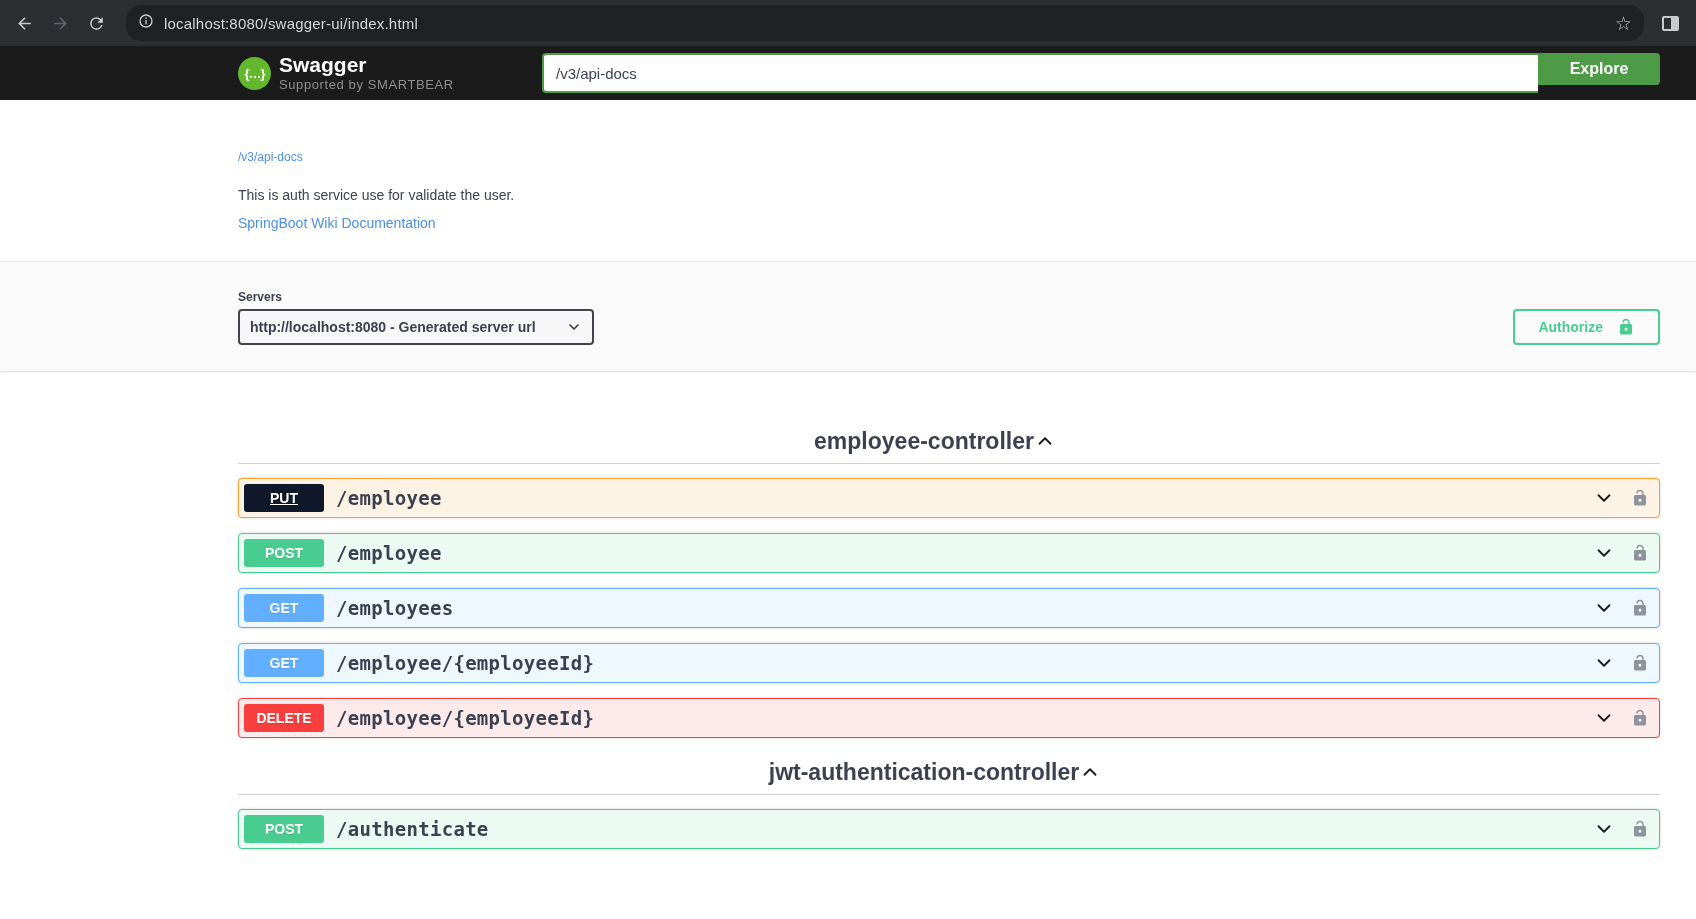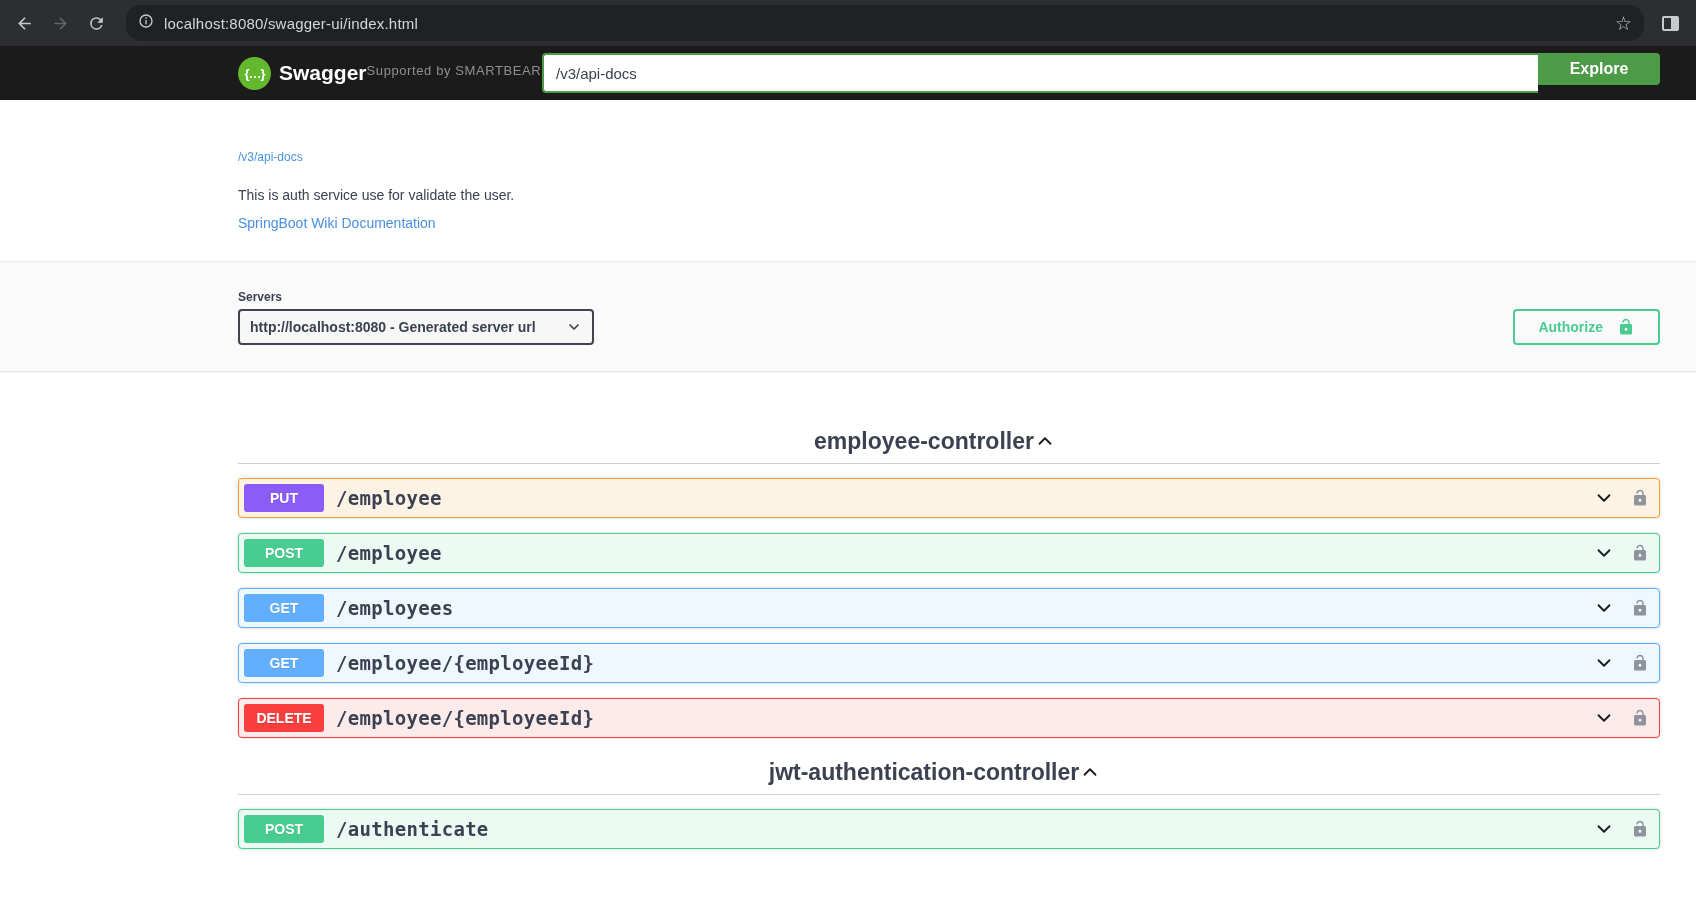--- a/index.html
+++ b/index.html
@@ -26,21 +26,21 @@
     width: 6px; background: #c8cacd; }
 
   
   .topbar { height: 54px; background: #1b1b1b; display: flex; align-items: center; }
   .wrapper { padding-left: 238px; padding-right: 36px; width: 100%; }
   .topbar-inner { display: flex; align-items: center; }
   .logo { display: flex; align-items: center; }
   .logo-circle { width: 33px; height: 33px; border-radius: 50%; background: #64b82e; color: #fff;
     display: flex; align-items: center; justify-content: center; font-size: 13px; font-weight: bold;
     letter-spacing: -1px; }
-  .logo-texts { margin-left: 8px; display: flex; flex-direction: row; }
+  .logo-texts { margin-left: 8px; display: flex; flex-direction: column; }
   .logo-title { color: #ffffff; font-size: 21px; font-weight: 600; line-height: 22px; }
   .logo-sub { color: #8f8f8f; font-size: 13px; letter-spacing: .6px; margin-top: 1px; }
   .search-group { margin-left: auto; display: flex; width: 1118px; }
   .search-input { flex: 1; height: 40px; border: 2px solid #4e9b47; border-right: none;
     border-radius: 4px 0 0 4px; outline: none; font-size: 15px; color: #3b4151;
     padding: 0 12px; font-family: "Liberation Sans", sans-serif; background: #fff; }
   .explore-btn { width: 122px; height: 32px; border: none; background: #4e9b47; color: #fff;
     font-size: 16px; font-weight: bold; border-radius: 0 4px 4px 0; cursor: pointer;
     font-family: "Liberation Sans", sans-serif; }
 
@@ -178,21 +178,21 @@
     <div class="section-header">
       <h3 class="section-title">employee-controller</h3>
       <span class="section-chevron">
         <svg width="22" height="22" viewBox="0 0 24 24" fill="none" stroke="#1b1b1b" stroke-width="2" stroke-linecap="round" stroke-linejoin="round">
               <polyline points="6 15 12 9 18 15"></polyline>
             </svg>
       </span>
     </div>
     <div class="ops">
   <div class="opblock" style="border-color: rgb(252, 161, 48); background: rgb(253, 243, 228);">
-    <span class="method-badge" style="background: #8b5cf6; line-height: 28px;">PUT</span>
+    <span class="method-badge" style="background: #0f172a; line-height: 28px; text-decoration: underline;">PUT</span>
     <span class="op-path">/employee</span>
     <span class="op-spacer"></span>
     <span class="row-chevron">
       <svg width="22" height="22" viewBox="0 0 24 24" fill="none" stroke="#1b1b1b" stroke-width="2" stroke-linecap="round" stroke-linejoin="round">
                 <polyline points="6 9 12 15 18 9"></polyline>
               </svg>
     </span>
     <button class="row-lock">
       <svg viewBox="0 0 24 24">
                 <path d="M18 8h-1V6c0-2.76-2.24-5-5-5S7 3.24 7 6h1.9c0-1.71 1.39-3.1 3.1-3.1s3.1 1.39 3.1 3.1v2H6c-1.1 0-2 .9-2 2v10c0 1.1.9 2 2 2h12c1.1 0 2-.9 2-2V10c0-1.1-.9-2-2-2zm-6 9c-1.1 0-2-.9-2-2s.9-2 2-2 2 .9 2 2-.9 2-2 2z"></path>

